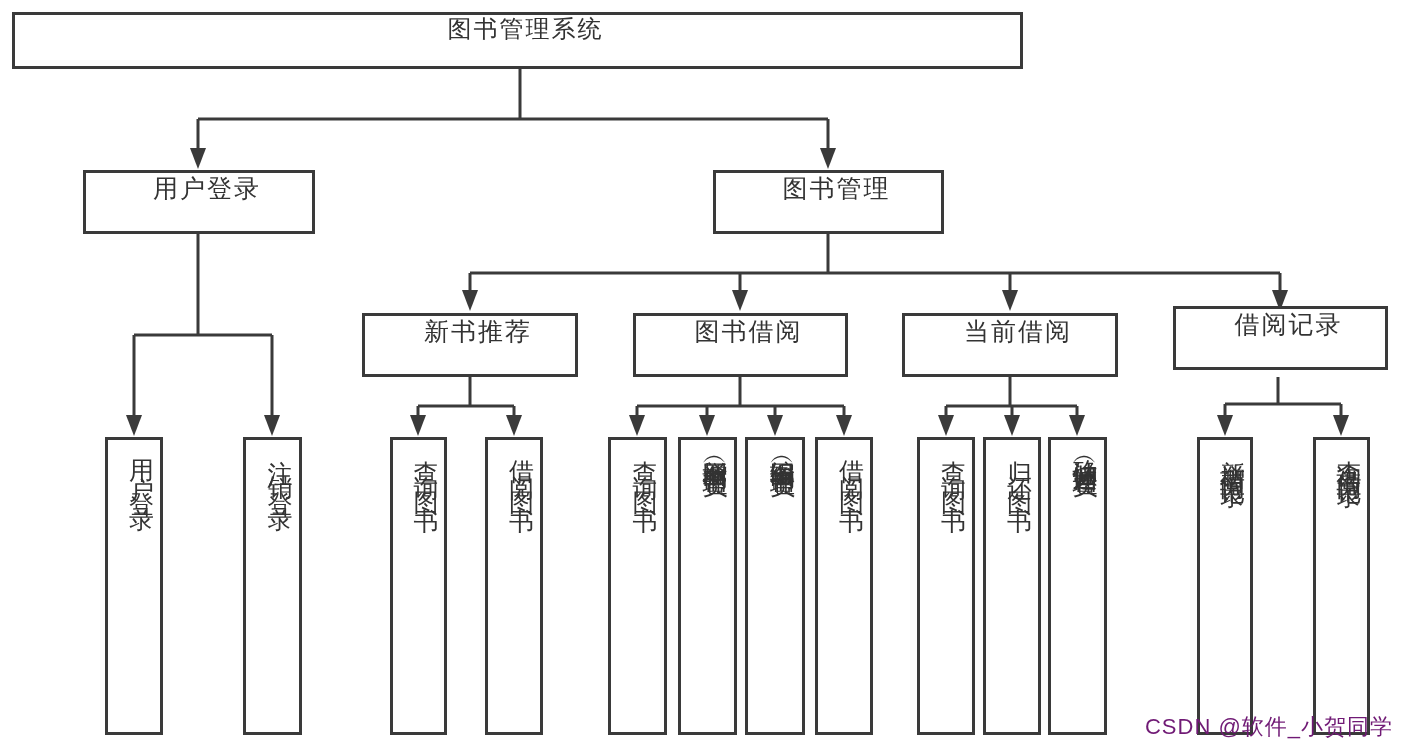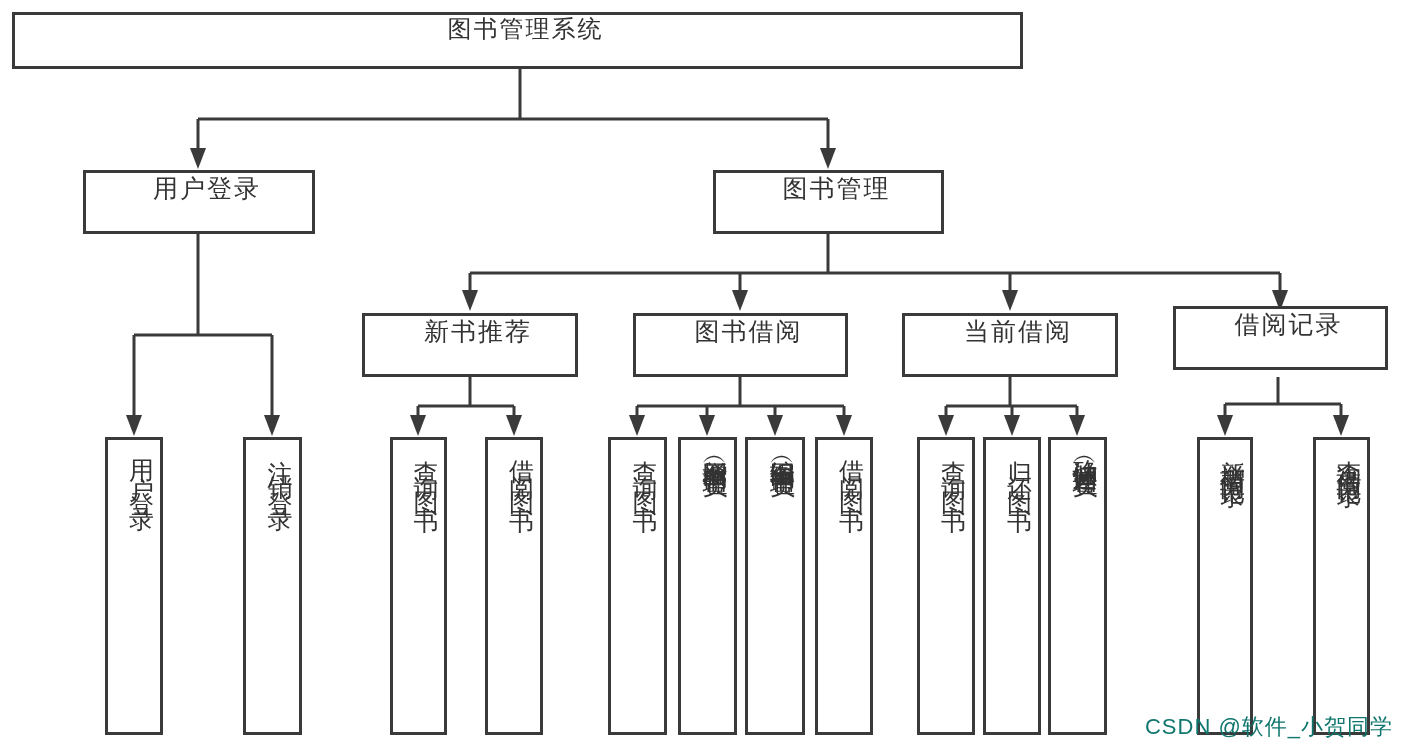--- a/index.html
+++ b/index.html
@@ -38,21 +38,21 @@
   .n-c2{left:678px;width:59px;}
   .n-c3{left:745px;width:60px;}
   .n-c4{left:815px;width:58px;}
   .n-d1{left:917px;width:58px;}
   .n-d2{left:983px;width:58px;}
   .n-d3{left:1048px;width:59px;}
   .n-e1{left:1197px;width:56px;}
   .n-e2{left:1313px;width:57px;}
   .watermark{
     position:absolute;right:12px;bottom:5px;z-index:3;
-    font-size:22px;color:#0f766e;letter-spacing:1px;white-space:nowrap;
+    font-size:22px;color:#701a75;letter-spacing:1px;white-space:nowrap;
   }
 </style>
 </head>
 <body>
 
 <div class="canvas">
 
   <svg class="connectors" width="1405" height="747" viewBox="0 0 1405 747">
     <g stroke="#3a3a3a" stroke-width="3" fill="none">
       <path d="M520 68 V119 M198 119 H828 M198 119 V158 M828 119 V158"></path>

